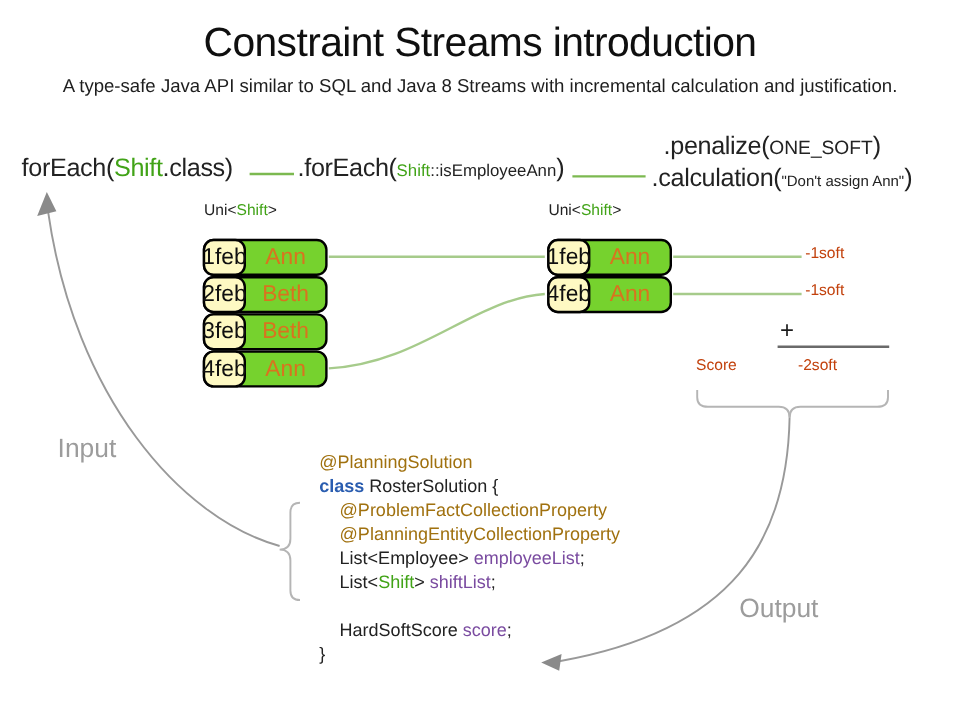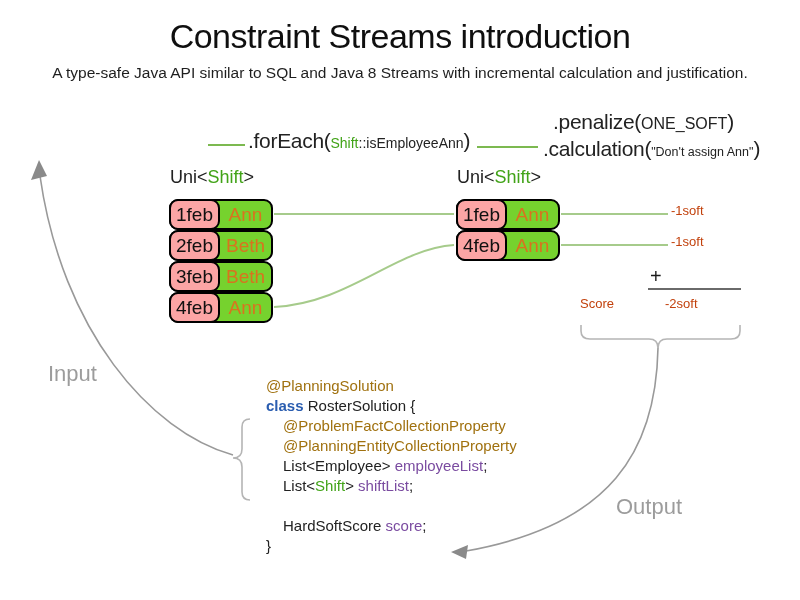--- a/index.html
+++ b/index.html
@@ -11,25 +11,25 @@
   .flow{font-size:21px;letter-spacing:-0.3px;color:#222;}
   .flow .s-sm{font-size:14px;letter-spacing:0;}
   .flow .s-md{font-size:16px;letter-spacing:0;text-align:center;}
   .flow .s-xs{font-size:12.5px;letter-spacing:0;}
   .c-ink{color:#222222;}
   .c-green{color:#41a317;}
   .c-brown{color:#a0710f;}
   .c-blue{color:#2a5db0;}
   .c-purple{color:#7a4ba0;}
   .bold{font-weight:bold;}
-  .stream-label{font-size:18px;color:#161616;}
+  .stream-label{font-size:13px;color:#161616;}
   .stream-table{position:absolute;}
   .srow{box-sizing:border-box;width:104px;height:31px;background:#76d22e;border:2px solid #000;
         border-radius:9px;display:flex;align-items:stretch;}
-  .srow .date{box-sizing:border-box;width:51px;margin:-2px 0 -2px -2px;background:#fca5a5;
+  .srow .date{box-sizing:border-box;width:36px;margin:-2px 0 -2px -2px;background:#fef9c3;
         border:2px solid #000;border-radius:9px;display:flex;align-items:center;justify-content:center;
         font-size:19px;color:#101010;}
   .srow .name{flex:1;display:flex;align-items:center;justify-content:center;font-size:19px;color:#d9731f;}
   .score-item{font-size:13px;color:#c2410c;}
   .plus{font-size:20px;color:#1b1b1b;}
   .gray-label{font-size:22px;color:#9c9c9c;}
   .code{font-size:15px;line-height:20px;color:#1b1b1b;}
   .code-line{white-space:pre;min-height:20px;}
   .code-line.ind{padding-left:17px;}
   svg.overlay{position:absolute;left:0;top:0;pointer-events:none;}
@@ -59,20 +59,21 @@
 
     <path d="M250,419 Q242,419 242,427 L242,449 Q242,458 233,458 Q242,458 242,467 L242,492 Q242,500 250,500" fill="none" stroke="#b5b5b5" stroke-width="1.6"></path>
 
     <path d="M233,455 C150,432 62,330 40,176" fill="none" stroke="#999999" stroke-width="1.6"></path>
     <polygon points="39,160 31,180 47,176" fill="#8a8a8a"></polygon>
   </svg>
 
   <div class="abs title">Constraint Streams introduction</div>
   <div class="abs subtitle">A type-safe Java API similar to SQL and Java 8 Streams with incremental calculation and justification.</div>
 
+  <div class="abs flow" style="left:18px;top:129px;"><span class="c-ink">forEach(</span><span class="c-green">Shift</span><span class="c-ink">.class)</span></div>
   <div class="abs flow" style="left:248px;top:129px;"><span class="c-ink">.forEach(</span><span class="c-green s-sm">Shift</span><span class="c-ink s-sm">::isEmployeeAnn</span><span class="c-ink">)</span></div>
   <div class="abs flow" style="left:553px;top:110px;"><span class="c-ink">.penalize(</span><span class="c-ink s-md">ONE_SOFT</span><span class="c-ink">)</span></div>
   <div class="abs flow" style="left:543px;top:137px;"><span class="c-ink">.calculation(</span><span class="c-ink s-xs">"Don't assign Ann"</span><span class="c-ink">)</span></div>
 
   <div class="abs stream-label" style="left:170px;top:167px;"><span class="c-ink">Uni&lt;</span><span class="c-green">Shift</span><span class="c-ink">&gt;</span></div>
   <div class="abs stream-label" style="left:457px;top:167px;"><span class="c-ink">Uni&lt;</span><span class="c-green">Shift</span><span class="c-ink">&gt;</span></div>
 
   <div class="stream-table" style="left:169px;top:199px;">
       <div class="srow">
         <span class="date">1feb</span>

